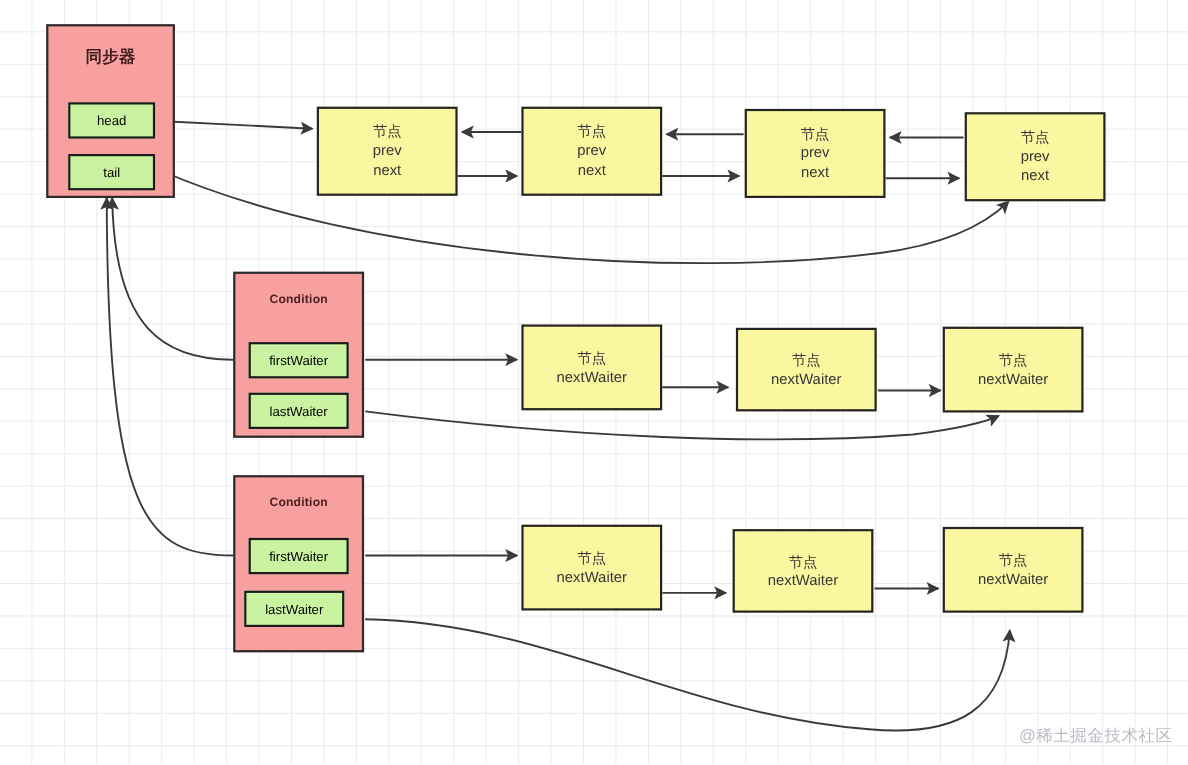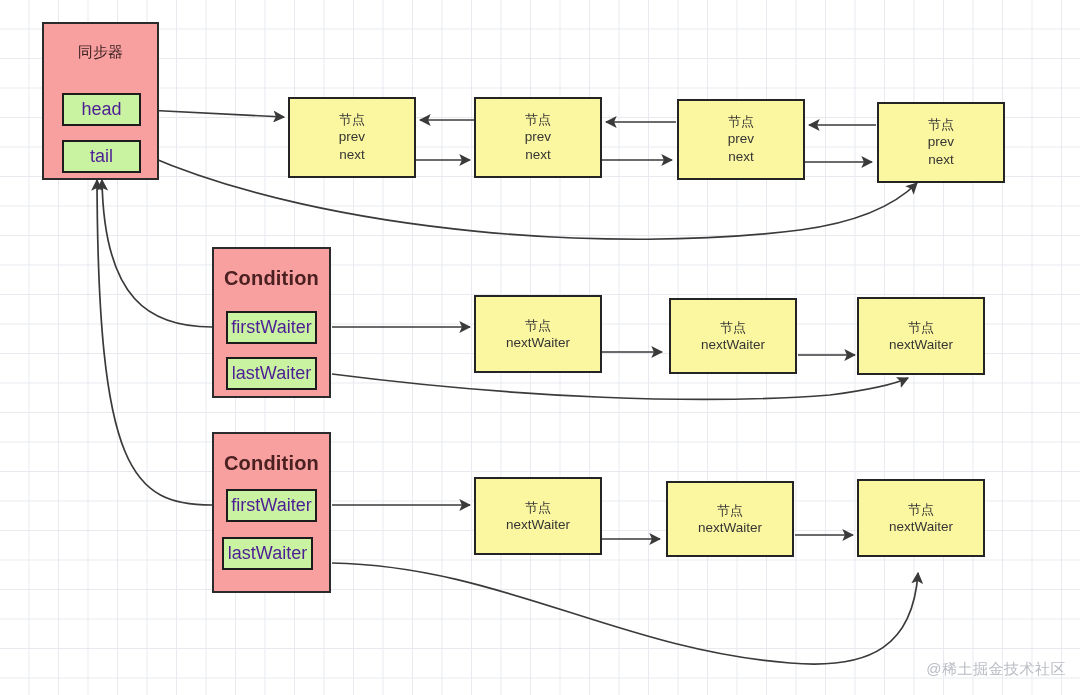--- a/index.html
+++ b/index.html
@@ -42,41 +42,41 @@
     line-height: 1.32;
   }
   .container-box {
     background: #f8a0a0;
     border-color: #2b2b2b;
     align-items: center;
     justify-content: flex-start;
   }
   .container-title {
     color: #4a2020;
-    font-size: 20px;
+    font-size: 11px;
     font-weight: bold;
     margin-top: 16px;
     letter-spacing: .2px;
   }
   .sync-title {
-    font-weight: normal;
+    font-weight: bold;
     font-size: 15px;
     color: #3d1f1f;
     margin-top: 18px;
   }
   .field-box {
     position: absolute;
     box-sizing: border-box;
     background: #c9f3a0;
     border: 2px solid #1c1c1c;
     display: flex;
     align-items: center;
     justify-content: center;
-    font-size: 18px;
-    color: #4c1d95;
+    font-size: 12px;
+    color: #000000;
   }
   .node-box {
     background: #fbf7a0;
     color: #353535;
     font-size: 13.5px;
   }
   .node-line {
     display: block;
     white-space: nowrap;
   }

